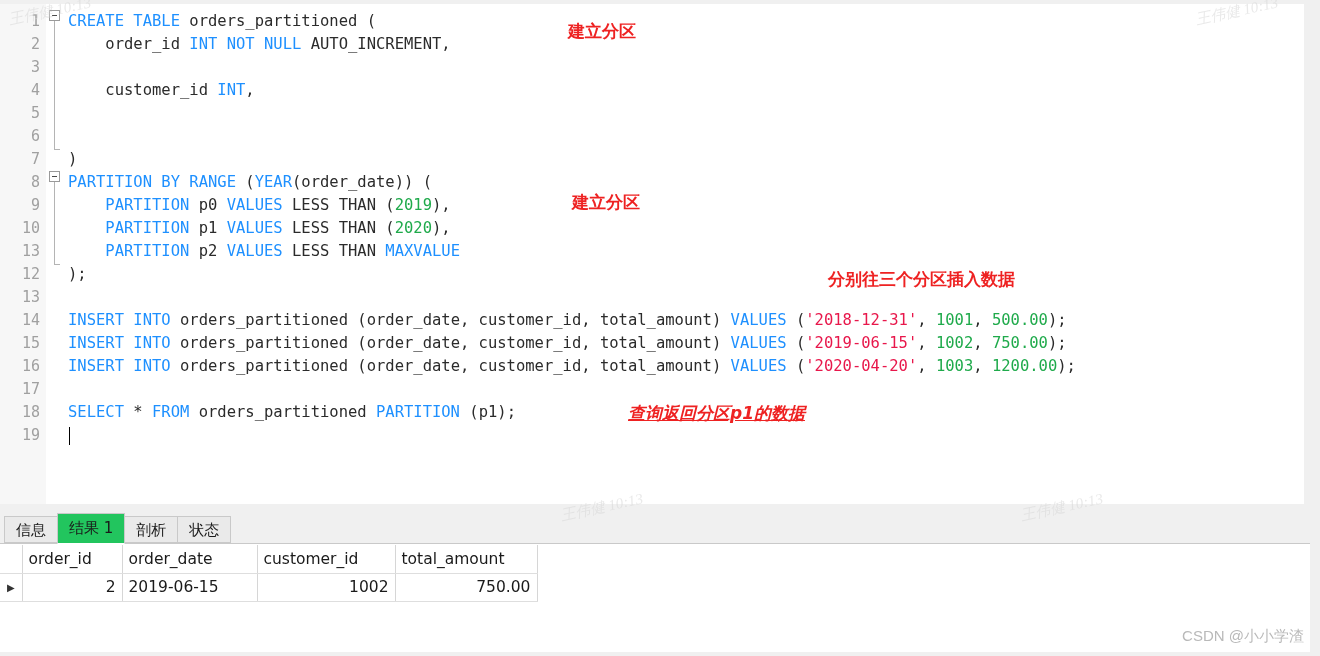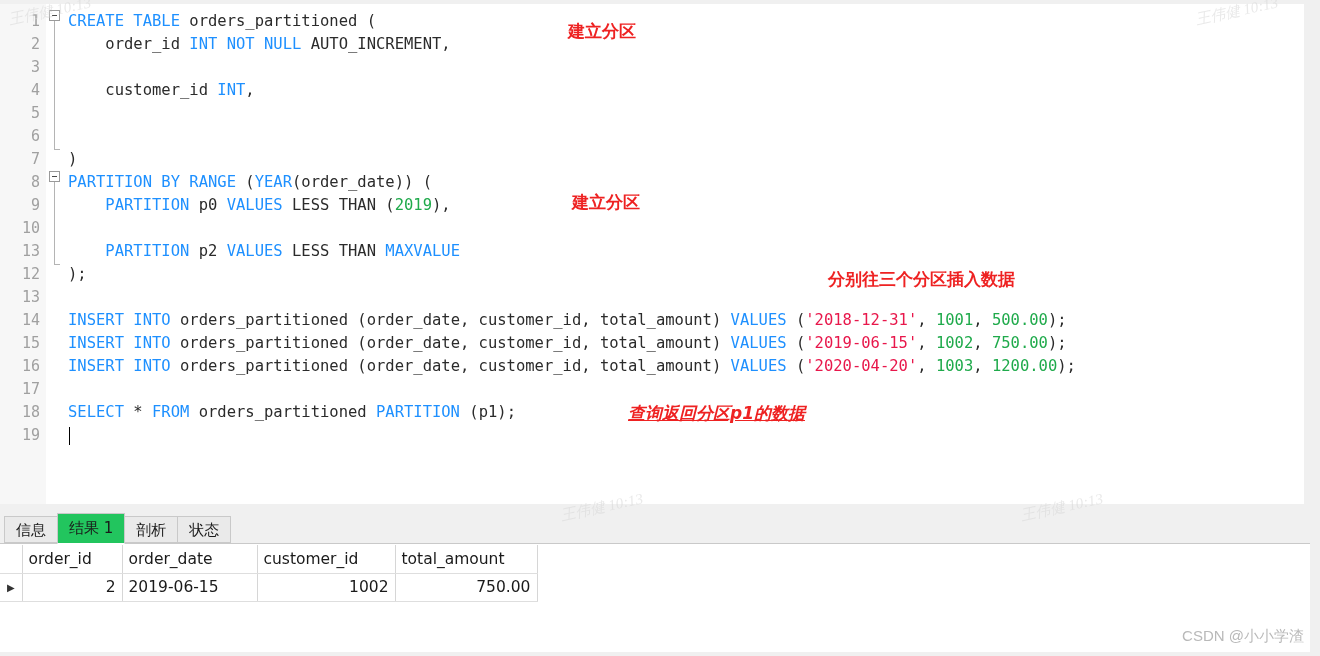--- a/index.html
+++ b/index.html
@@ -285,20 +285,21 @@
         <div class="cl" style="top: 75px;"><span class="p">    customer_id </span><span class="k">INT</span><span class="p">,</span></div>
         <div class="ln" style="top: 98px;">5</div>
         <div class="ln" style="top: 121px;">6</div>
         <div class="ln" style="top: 144px;">7</div>
         <div class="cl" style="top: 144px;"><span class="p">)</span></div>
         <div class="ln" style="top: 167px;">8</div>
         <div class="cl" style="top: 167px;"><span class="k">PARTITION</span><span class="p"> </span><span class="k">BY</span><span class="p"> </span><span class="k">RANGE</span><span class="p"> (</span><span class="k">YEAR</span><span class="p">(order_date)) (</span></div>
         <div class="ln" style="top: 190px;">9</div>
         <div class="cl" style="top: 190px;"><span class="p">    </span><span class="k">PARTITION</span><span class="p"> p0 </span><span class="k">VALUES</span><span class="p"> LESS THAN (</span><span class="n">2019</span><span class="p">),</span></div>
         <div class="ln" style="top: 213px;">10</div>
+        <div class="cl" style="top: 213px;"><span class="p">    </span><span class="k">PARTITION</span><span class="p"> p1 </span><span class="k">VALUES</span><span class="p"> LESS THAN (</span><span class="n">2020</span><span class="p">),</span></div>
         <div class="ln" style="top: 236px;">13</div>
         <div class="cl" style="top: 236px;"><span class="p">    </span><span class="k">PARTITION</span><span class="p"> p2 </span><span class="k">VALUES</span><span class="p"> LESS THAN </span><span class="k">MAXVALUE</span></div>
         <div class="ln" style="top: 259px;">12</div>
         <div class="cl" style="top: 259px;"><span class="p">);</span></div>
         <div class="ln" style="top: 282px;">13</div>
         <div class="cl" style="top: 282px;"></div>
         <div class="ln" style="top: 305px;">14</div>
         <div class="cl" style="top: 305px;"><span class="k">INSERT</span><span class="p"> </span><span class="k">INTO</span><span class="p"> orders_partitioned (order_date, customer_id, total_amount) </span><span class="k">VALUES</span><span class="p"> (</span><span class="s">'2018-12-31'</span><span class="p">, </span><span class="n">1001</span><span class="p">, </span><span class="n">500.00</span><span class="p">);</span></div>
         <div class="ln" style="top: 328px;">15</div>
         <div class="cl" style="top: 328px;"><span class="k">INSERT</span><span class="p"> </span><span class="k">INTO</span><span class="p"> orders_partitioned (order_date, customer_id, total_amount) </span><span class="k">VALUES</span><span class="p"> (</span><span class="s">'2019-06-15'</span><span class="p">, </span><span class="n">1002</span><span class="p">, </span><span class="n">750.00</span><span class="p">);</span></div>

